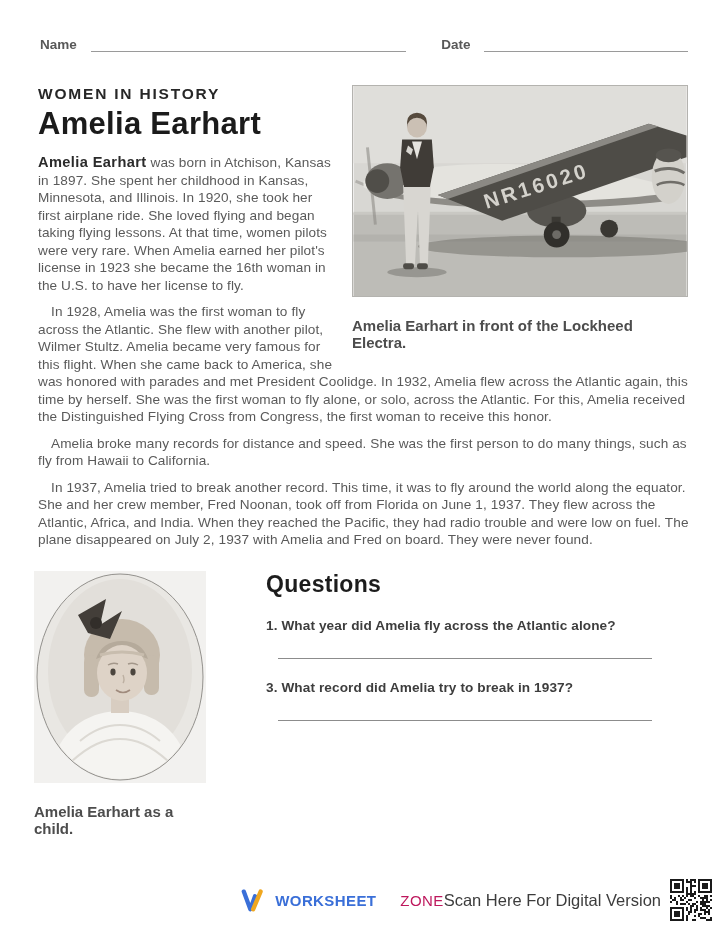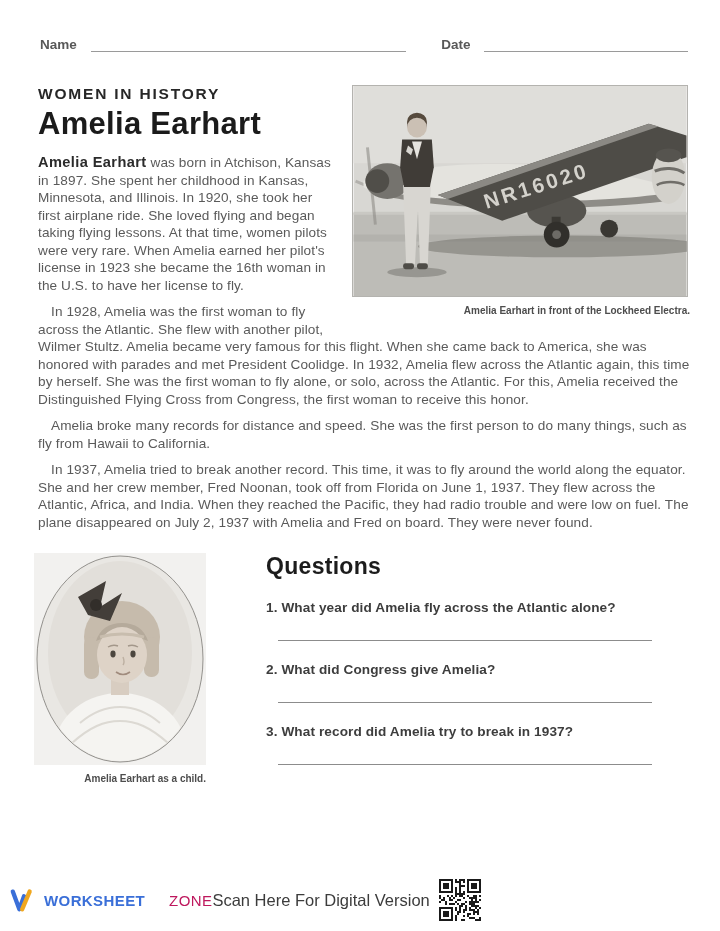--- a/index.html
+++ b/index.html
@@ -28,25 +28,25 @@
   .name-line { flex: 1.55; }
   .date-label { margin-left: 21px; }
   .date-line { flex: 1; }
 
   
   .content { padding: 33px 30px 0 38px; }
   .photo-figure { float: right; width: 338px; margin: 0 0 20px 14px; }
   .photo-figure svg { display: block; border: 1px solid #b4b3af; }
   .photo-figure figcaption,
   .child-figure figcaption {
-    text-align: right;
-    font-size: 10px;
+    text-align: left;
+    font-size: 15px;
     font-weight: bold;
     color: #4d4d4d;
-    margin-top: 8px;
+    margin-top: 20px;
   }
   .kicker {
     font-size: 15.5px;
     font-weight: bold;
     letter-spacing: 1.8px;
     color: #272727;
   }
   .article-title {
     margin: 3px 0 12px 0;
     font-size: 31px;
@@ -79,21 +79,21 @@
   }
   .answer-line { height: 1px; border-bottom: 1.5px solid #8c8c8c; margin: 0 38px 21px 12px; }
 
   
   .page-footer {
     position: absolute;
     left: 0; right: 0; bottom: 0;
     height: 54px;
     display: flex;
     align-items: center;
-    justify-content: flex-start;
+    justify-content: flex-end;
     padding: 0 8px 8px 10px;
     background: #ffffff;
   }
   .logo { display: flex; align-items: center; gap: 6px; }
   .logo-worksheet { color: #3a6fd8; font-weight: bold; font-size: 15px; letter-spacing: 0.4px; }
   .logo-zone { color: #be185d; font-weight: normal; font-size: 15px; letter-spacing: 0.4px; margin-left: 18px; }
   .scan-area { display: flex; align-items: center; gap: 9px; }
   .scan-text { font-size: 16.5px; color: #3c3c3c; }
 </style>
 </head>
@@ -210,24 +210,20 @@
     </figure>
 
     <div class="questions-col">
       <h2 class="q-heading">Questions</h2>
 
       <div class="question">
         <p class="question-text"><span>1.</span> <span>What year did Amelia fly across the Atlantic alone?</span></p>
         <div class="answer-line"></div>
       </div>
 
-      <div class="question">
-        <p class="question-text"><span>2.</span> <span>What did Congress give Amelia?</span></p>
-        <div class="answer-line"></div>
-      </div>
 
       <div class="question">
         <p class="question-text"><span>3.</span> <span>What record did Amelia try to break in 1937?</span></p>
         <div class="answer-line"></div>
       </div>
     </div>
   </div>
 
   <footer class="page-footer">
     <div class="logo">

